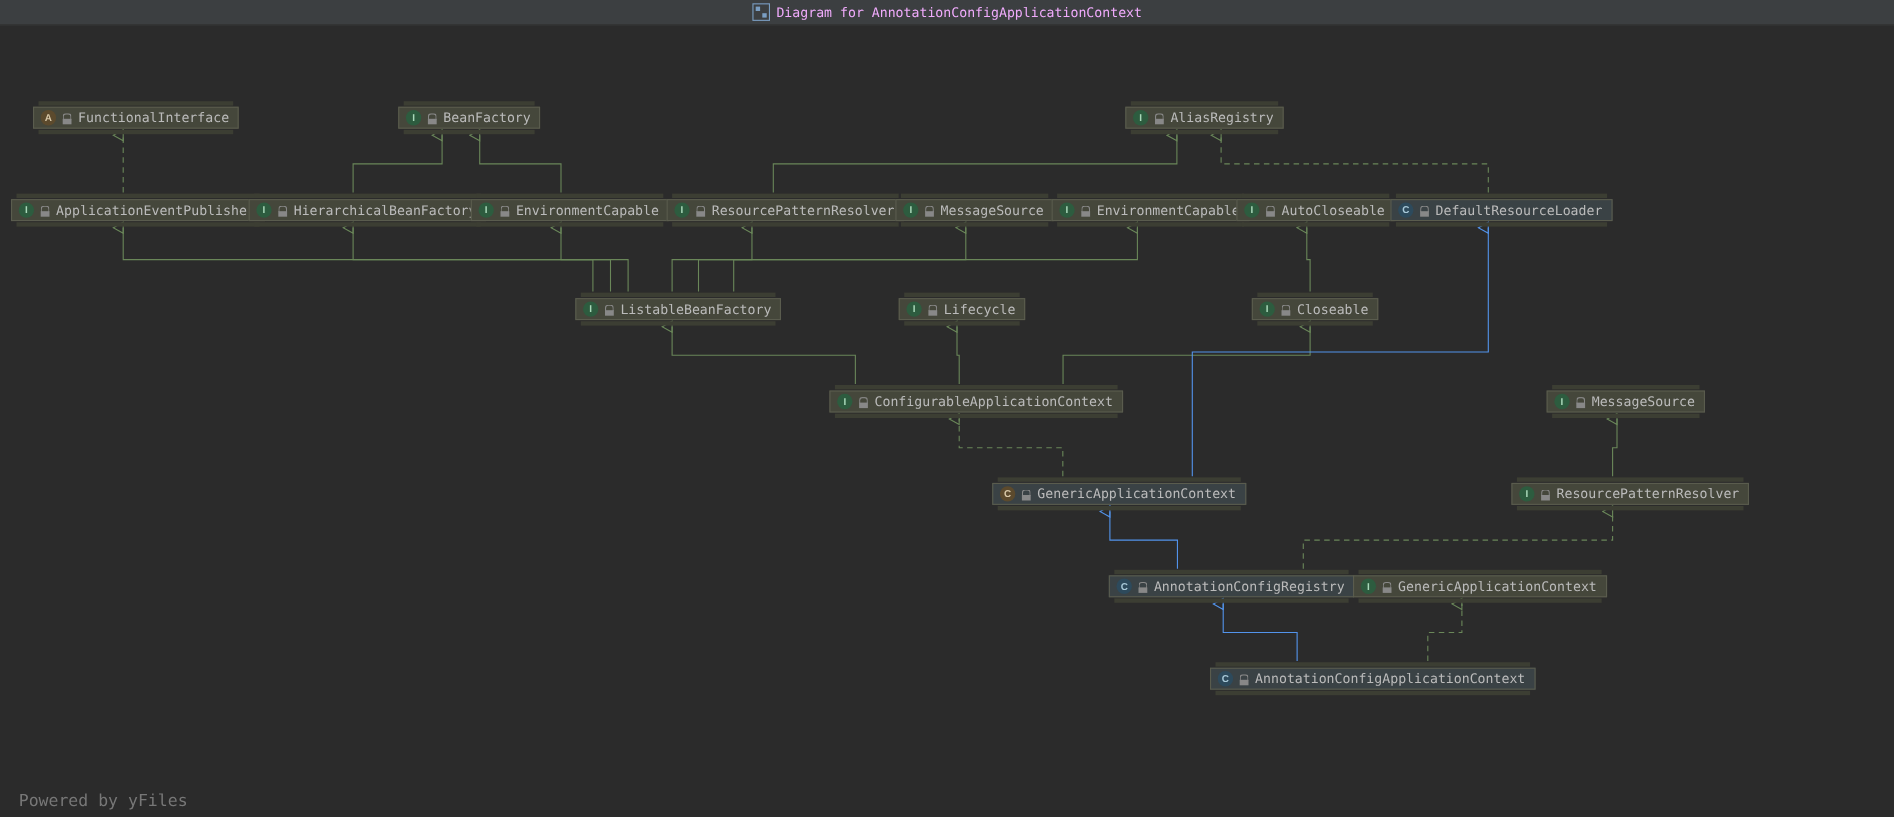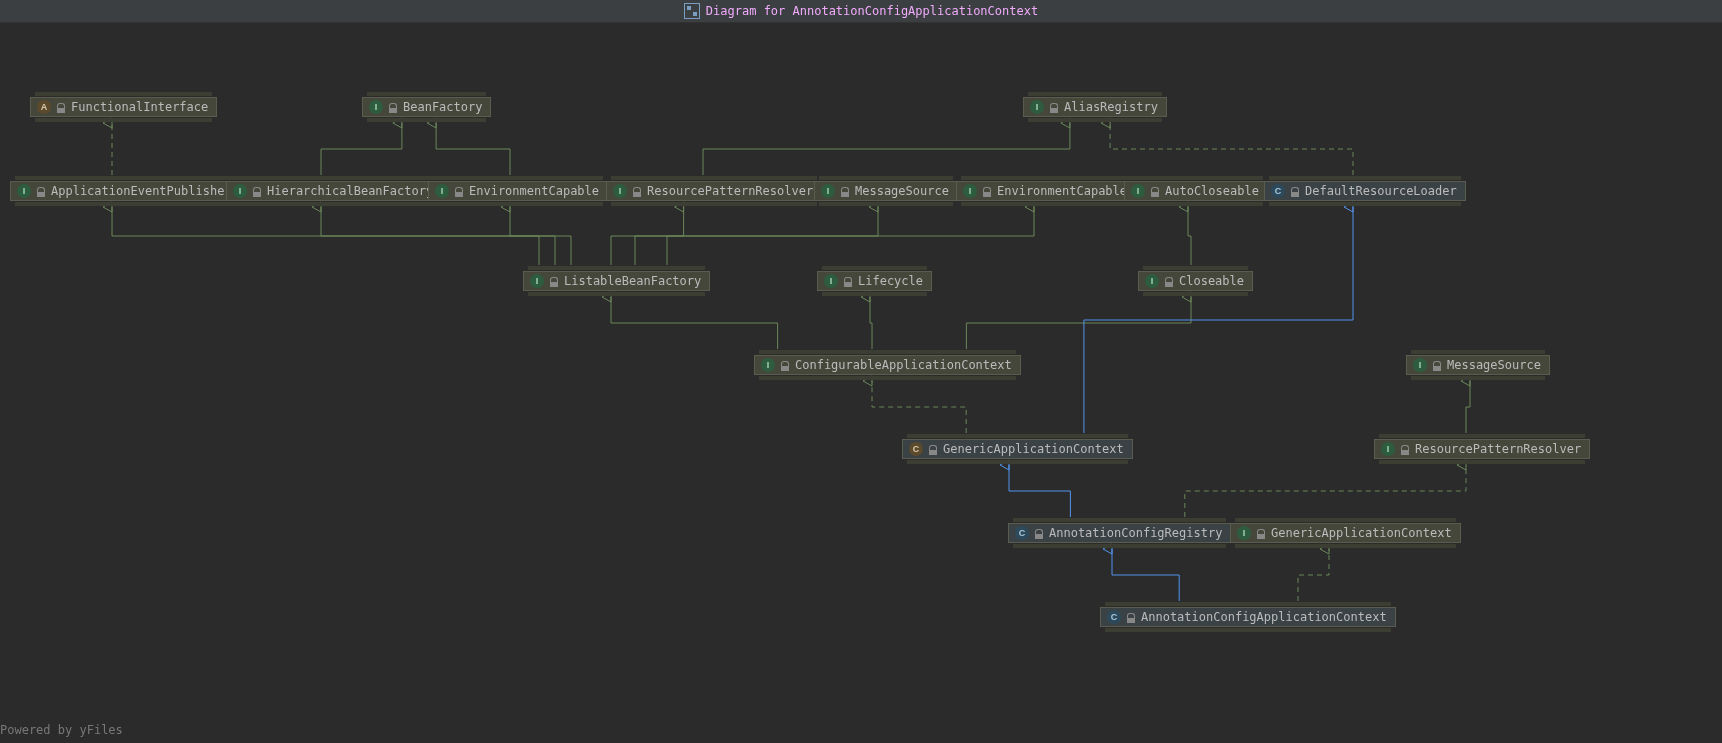--- a/index.html
+++ b/index.html
@@ -1,18 +1,18 @@
 <!DOCTYPE html>
 <html><head>
 <meta charset="utf-8">
 <style>
 html,body{margin:0;padding:0;width:1722px;height:743px;background:#2b2b2b;font-family:"Consolas","Monaco",monospace;font-size:12px;color:#bbbbbb;overflow:hidden}
 .titlebar{height:22px;background:#3c3f41;display:flex;align-items:center;justify-content:center;gap:6px;color:#f0abfc;font-size:12px;border-bottom:1px solid #323232}
 .canvas{position:relative;width:100%;height:698px}
-.footer{position:absolute;bottom:6px;left:0;font-size:12px;color:#777}
+.footer{position:absolute;bottom:6px;left:17px;font-size:15px;color:#777}
 .node{position:absolute;background:#45473b;border:1px solid #5a5c4e;padding:2px 8px 2px 6px;display:flex;align-items:center;gap:6px;white-space:nowrap;box-sizing:border-box;z-index:2}
 .node.cls{background:#3a4245}
 .node .bar{position:absolute;left:4px;right:4px;height:4px;background:#3c3e33}
 .node .bar.top{top:-6px}
 .node .bar.bot{bottom:-6px}
 .icon{width:14px;height:14px;border-radius:50%;display:inline-flex;align-items:center;justify-content:center;font-size:9px;font-weight:bold;font-family:sans-serif}
 .icon.i{background:#2d5c3f;color:#a8d8b9}
 .icon.c{background:#2d4a5c;color:#a8c8d8}
 .icon.a{background:#5c4a2d;color:#d8c8a8}
 .lock{width:8px;height:8px;display:inline-block}

